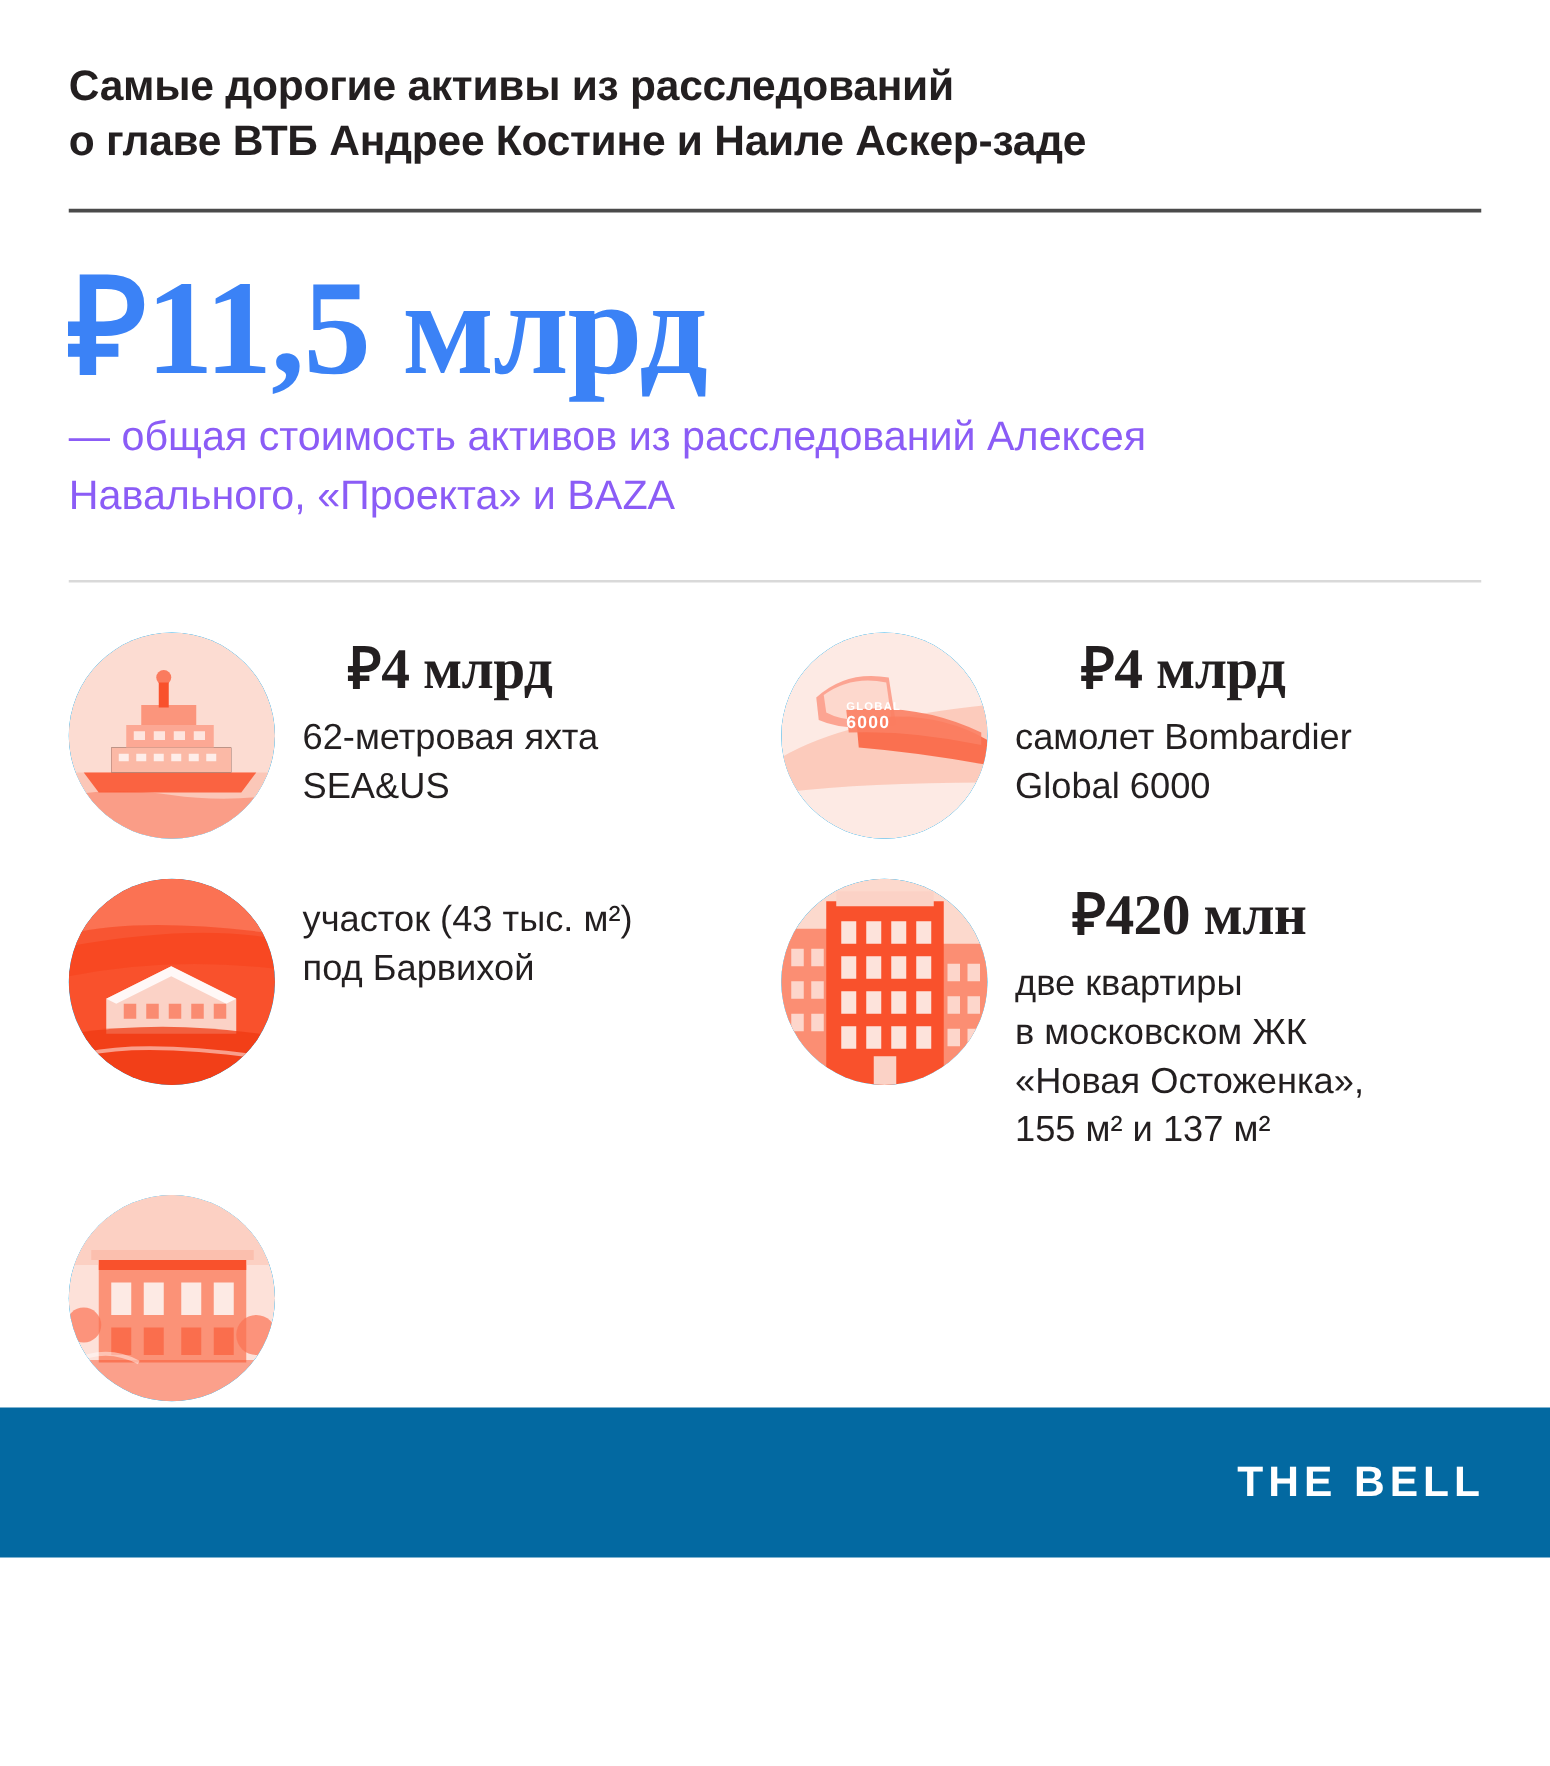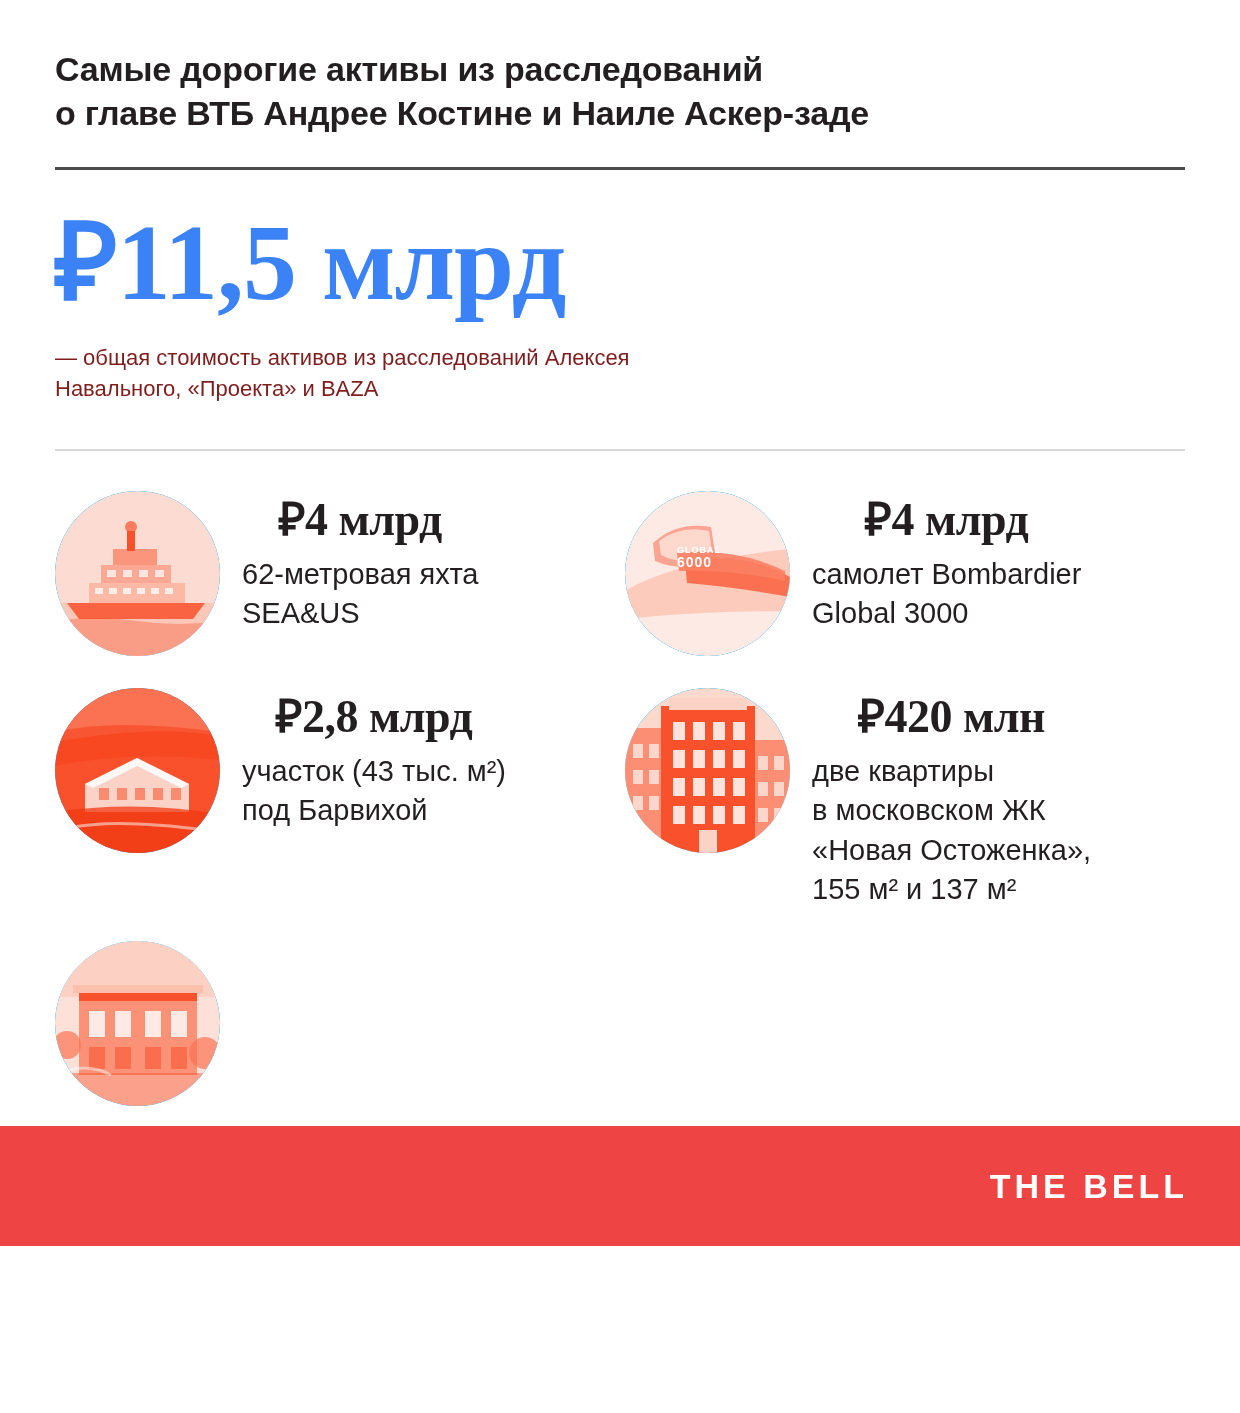--- a/index.html
+++ b/index.html
@@ -47,24 +47,24 @@
   }
   .bigfig {
     font-family: "Liberation Serif", serif;
     font-weight: bold;
     font-size: 108px;
     line-height: 1.02;
     color: #3b82f6;
     letter-spacing: -1px;
   }
   .bigfig-desc {
-    margin-top: 24px;
-    font-size: 22px;
+    margin-top: 8px;
+    font-size: 33px;
     line-height: 1.42;
-    color: #7f1d1d;
+    color: #8b5cf6;
     max-width: 1030px;
     white-space: pre-line;
   }
   .rule-light {
     margin: 44px 55px 0 55px;
     height: 2px;
     background: #d9d9d9;
     width: 1130px;
   }
 
@@ -117,21 +117,21 @@
     white-space: pre-line;
   }
 
   
   .footer {
     position: absolute;
     left: 0;
     bottom: 0;
     width: 1240px;
     height: 120px;
-    background: #ef4444;
+    background: #0369a1;
   }
   .footer-logo {
     position: absolute;
     right: 52px;
     top: 50%;
     transform: translateY(-50%);
     color: #ffffff;
     font-size: 34px;
     font-weight: bold;
     letter-spacing: 4px;
@@ -212,21 +212,21 @@
             <path d="M60 70 Q120 60 165 86 L165 106 Q110 96 62 92 Z" fill="#f9512c" opacity="0.75"></path>
             <path d="M52 62 Q110 56 160 80 L160 90 Q104 78 54 80 Z" fill="#fb7f63" opacity="0.9"></path>
             <text x="52" y="62" font-family="Liberation Sans, sans-serif" font-size="9" font-weight="bold" fill="#ffffff" letter-spacing="1">GLOBAL</text>
             <text x="52" y="76" font-family="Liberation Sans, sans-serif" font-size="14" font-weight="bold" fill="#ffffff" letter-spacing="1">6000</text>
           </g>
         </svg>
       </div>
       <div class="item-text">
         <div class="item-value">₽4 млрд</div>
         <div class="item-label">самолет Bombardier
-Global 3000</div>
+Global 6000</div>
       </div>
     </div>
 
     <div class="item">
       <div class="thumb">
         <svg viewBox="0 0 165 165" xmlns="http://www.w3.org/2000/svg">
           <defs>
             <clipPath id="clipEstate">
                 <circle cx="82.5" cy="82.5" r="82.5"></circle>
               </clipPath>
@@ -241,21 +241,20 @@
             <rect x="62" y="100" width="10" height="12" fill="#f9512c" opacity="0.55"></rect>
             <rect x="80" y="100" width="10" height="12" fill="#f9512c" opacity="0.55"></rect>
             <rect x="98" y="100" width="10" height="12" fill="#f9512c" opacity="0.55"></rect>
             <rect x="116" y="100" width="10" height="12" fill="#f9512c" opacity="0.55"></rect>
             <path d="M0 124 Q80 112 165 126 L165 165 L0 165 Z" fill="#ef3a12" opacity="0.75"></path>
             <path d="M14 140 Q60 130 150 142" stroke="#ffffff" stroke-width="3" fill="none" opacity="0.5"></path>
           </g>
         </svg>
       </div>
       <div class="item-text">
-        <div class="item-value">₽2,8 млрд</div>
         <div class="item-label">участок (43 тыс. м²)
 под Барвихой</div>
       </div>
     </div>
 
     <div class="item">
       <div class="thumb">
         <svg viewBox="0 0 165 165" xmlns="http://www.w3.org/2000/svg">
           <defs>
             <clipPath id="clipApt">

